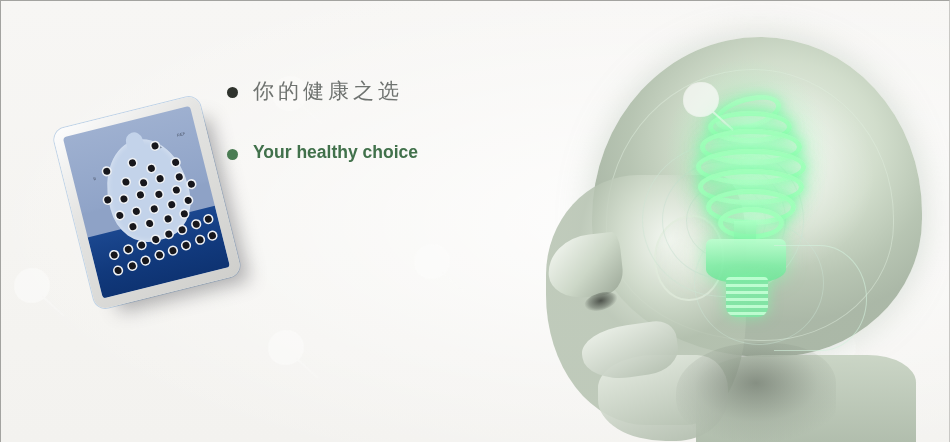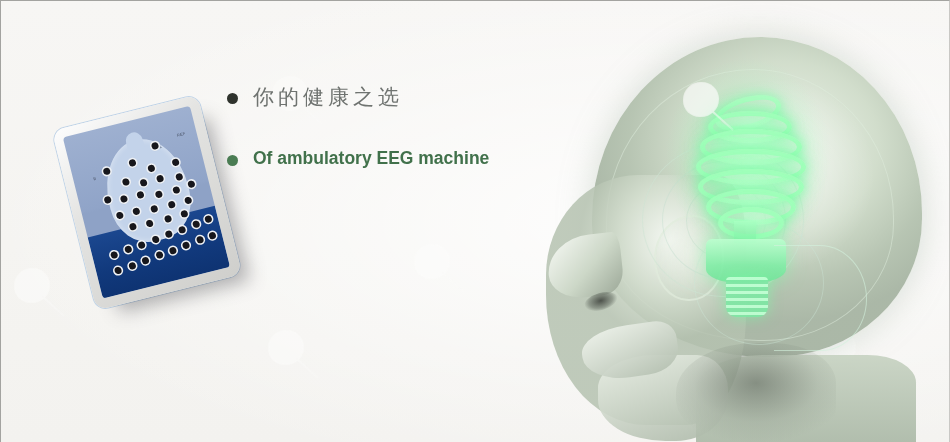--- a/index.html
+++ b/index.html
@@ -205,21 +205,21 @@
     box-shadow:0 0 14px rgba(120,255,165,.6);
   }
   .wire{
     position:absolute;left:86px;top:150px;width:92px;height:104px;
     border:1.5px solid rgba(212,242,222,.6);
     border-radius:0 58% 56% 0;
     border-left:none;
   }
 
   
-  .copy{position:absolute;left:226px;top:82px;width:420px;}
+  .copy{position:absolute;left:226px;top:76px;width:420px;}
   .row{display:flex;align-items:flex-start;}
   .row1{margin-bottom:35px;}
   .dot{
     flex:0 0 auto;width:11px;height:11px;border-radius:50%;
     margin-top:10px;margin-right:15px;
   }
   .dot-dark{background:#2f332d;}
   .dot-green{background:#4a7c53;}
   .cn-sub{
     font-family:"DejaVu Sans","Liberation Sans",sans-serif;
@@ -367,19 +367,19 @@
   <div class="copy">
 
     <div class="row row1">
       <div class="dot dot-dark"></div>
       <div class="cn-sub">你的健康之选</div>
     </div>
 
     <div class="row">
       <div class="dot dot-green"></div>
       <div>
-        <div class="en">Of ambulatory EEG machine</div>
+        <div class="en">Your healthy choice</div>
       </div>
     </div>
 
   </div>
 
 </div>
 
 </body></html>

